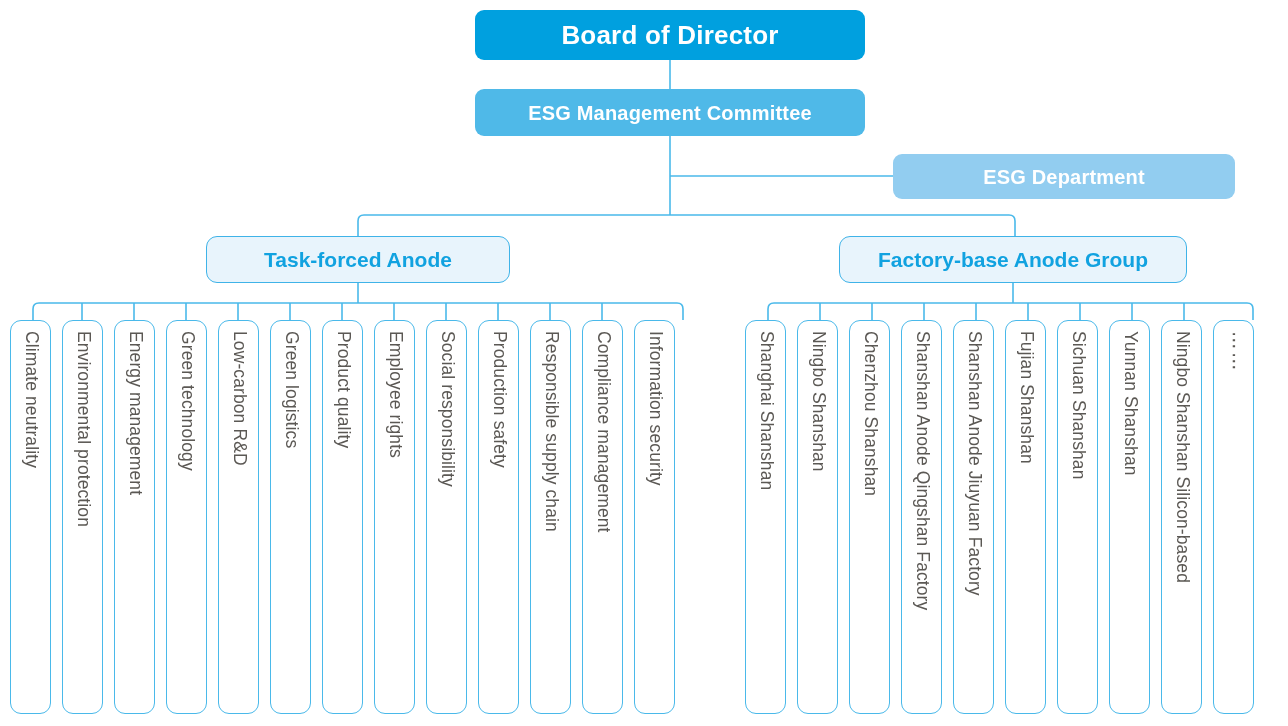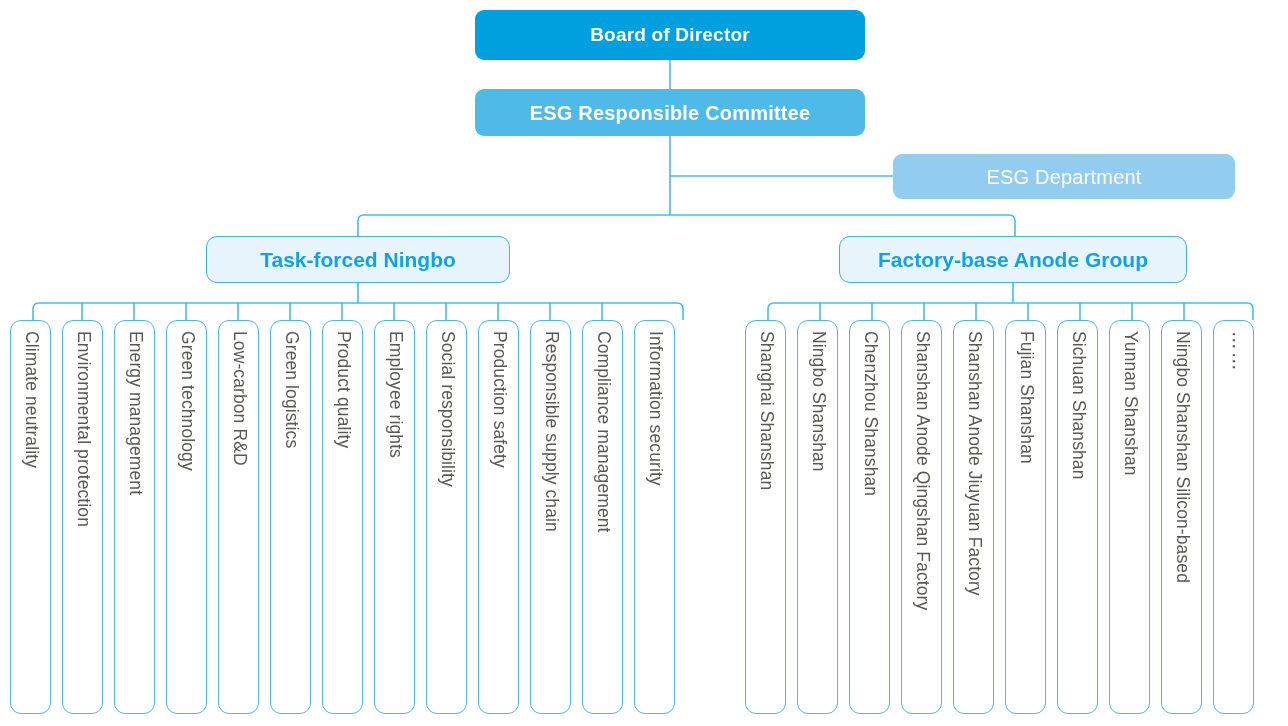--- a/index.html
+++ b/index.html
@@ -28,21 +28,21 @@
     text-align: center;
     line-height: 1.1;
   }
   .node-board {
     left: 475px;
     top: 10px;
     width: 390px;
     height: 50px;
     background: #00a0df;
     color: #ffffff;
-    font-size: 19px;
+    font-size: 26px;
     font-weight: bold;
     letter-spacing: .2px;
   }
   .node-committee {
     left: 475px;
     top: 89px;
     width: 390px;
     height: 47px;
     background: #4fb9e8;
     color: #ffffff;
@@ -51,21 +51,21 @@
     letter-spacing: .2px;
   }
   .node-dept {
     left: 893px;
     top: 154px;
     width: 342px;
     height: 45px;
     background: #92cdf0;
     color: #ffffff;
     font-size: 20px;
-    font-weight: normal;
+    font-weight: bold;
     letter-spacing: .2px;
   }
   
   .node-group {
     background: #e8f4fc;
     border: 1.4px solid #3fb3e8;
     color: #11a2e0;
     font-size: 21px;
     font-weight: bold;
     border-radius: 11px;
@@ -164,25 +164,25 @@
       <path d="M976,303 L976,320"></path>
       <path d="M1028,303 L1028,320"></path>
       <path d="M1080,303 L1080,320"></path>
       <path d="M1132,303 L1132,320"></path>
       <path d="M1184,303 L1184,320"></path>
     </g>
   </svg>
 
   <div class="node node-board">Board of Director</div>
 
-  <div class="node node-committee">ESG Responsible Committee</div>
+  <div class="node node-committee">ESG Management Committee</div>
 
   <div class="node node-dept">ESG Department</div>
 
-  <div class="node node-group node-task">Task-forced Ningbo</div>
+  <div class="node node-group node-task">Task-forced Anode</div>
 
   <div class="node node-group node-factory">Factory-base Anode Group</div>
 
   <div class="leaf" style="left:10px">
       <span class="leaf-label">Climate neutrality</span>
     </div>
   <div class="leaf" style="left:62px">
       <span class="leaf-label">Environmental protection</span>
     </div>
   <div class="leaf" style="left:114px">

